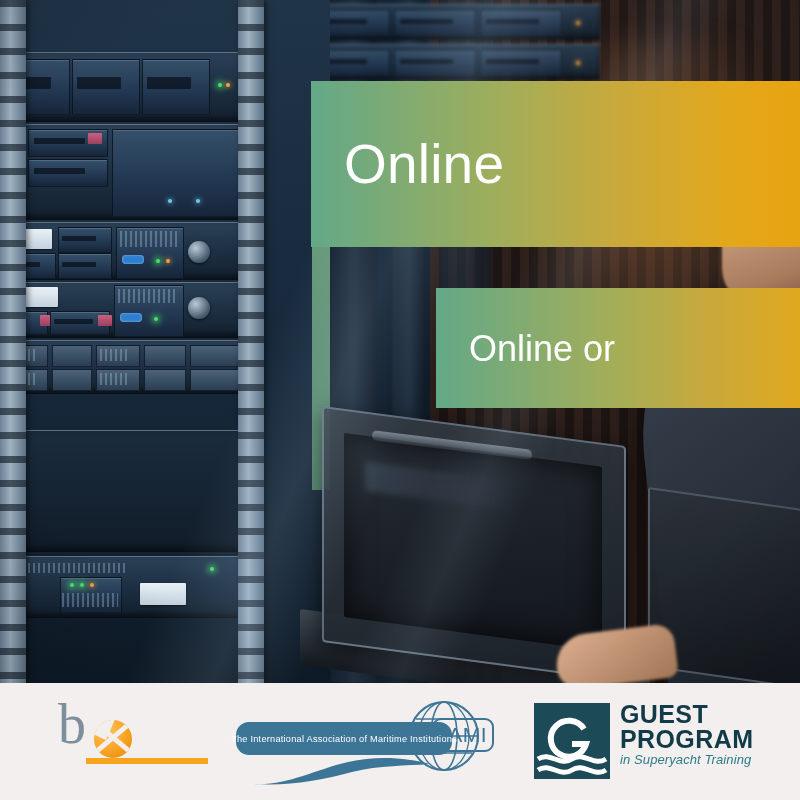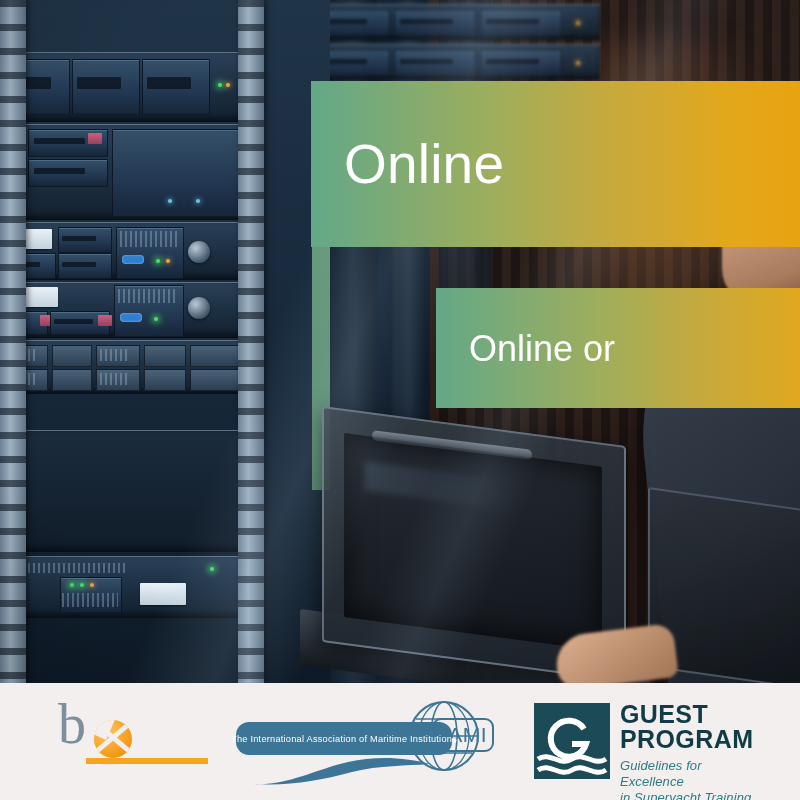--- a/index.html
+++ b/index.html
@@ -665,18 +665,17 @@
       <svg viewBox="0 0 76 76" width="76" height="76" aria-hidden="true">
         <path d="M50 26 A18 18 0 1 0 52 41 L38 41" fill="none" stroke="#ffffff" stroke-width="6" stroke-linecap="butt"></path>
         <rect x="38" y="38" width="15" height="6" fill="#ffffff"></rect>
         <path d="M4 56 C 16 48, 26 64, 38 56 C 50 48, 60 64, 72 56" fill="none" stroke="#ffffff" stroke-width="5"></path>
         <path d="M4 67 C 16 59, 26 75, 38 67 C 50 59, 60 75, 72 67" fill="none" stroke="#ffffff" stroke-width="5"></path>
       </svg>
     </div>
     <div class="guest-text">
       <div class="guest-title">GUEST</div>
       <div class="guest-title">PROGRAM</div>
-      <div class="guest-tag">Guidelines for Excellence</div>
       <div class="guest-tag" style="margin-top:0;">in Superyacht Training</div>
     </div>
   </div>
 
 </div>
 
 </body></html>

